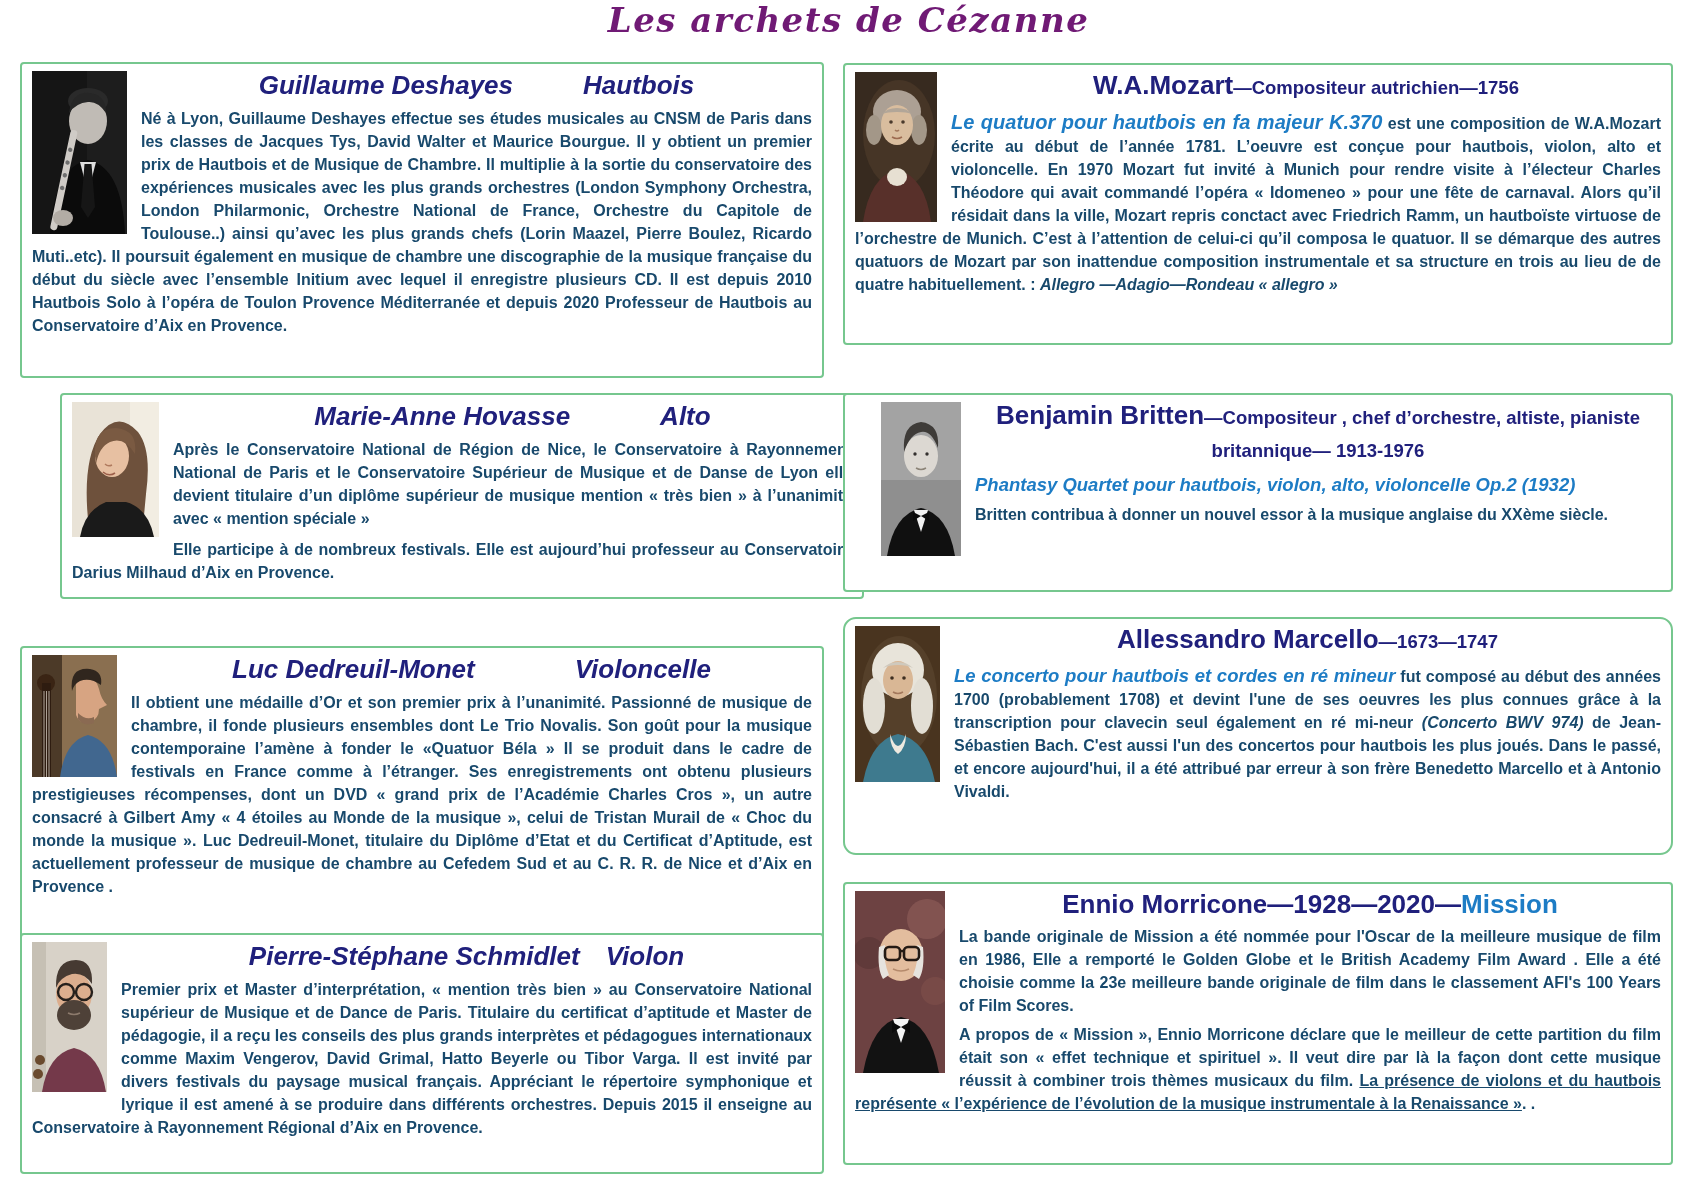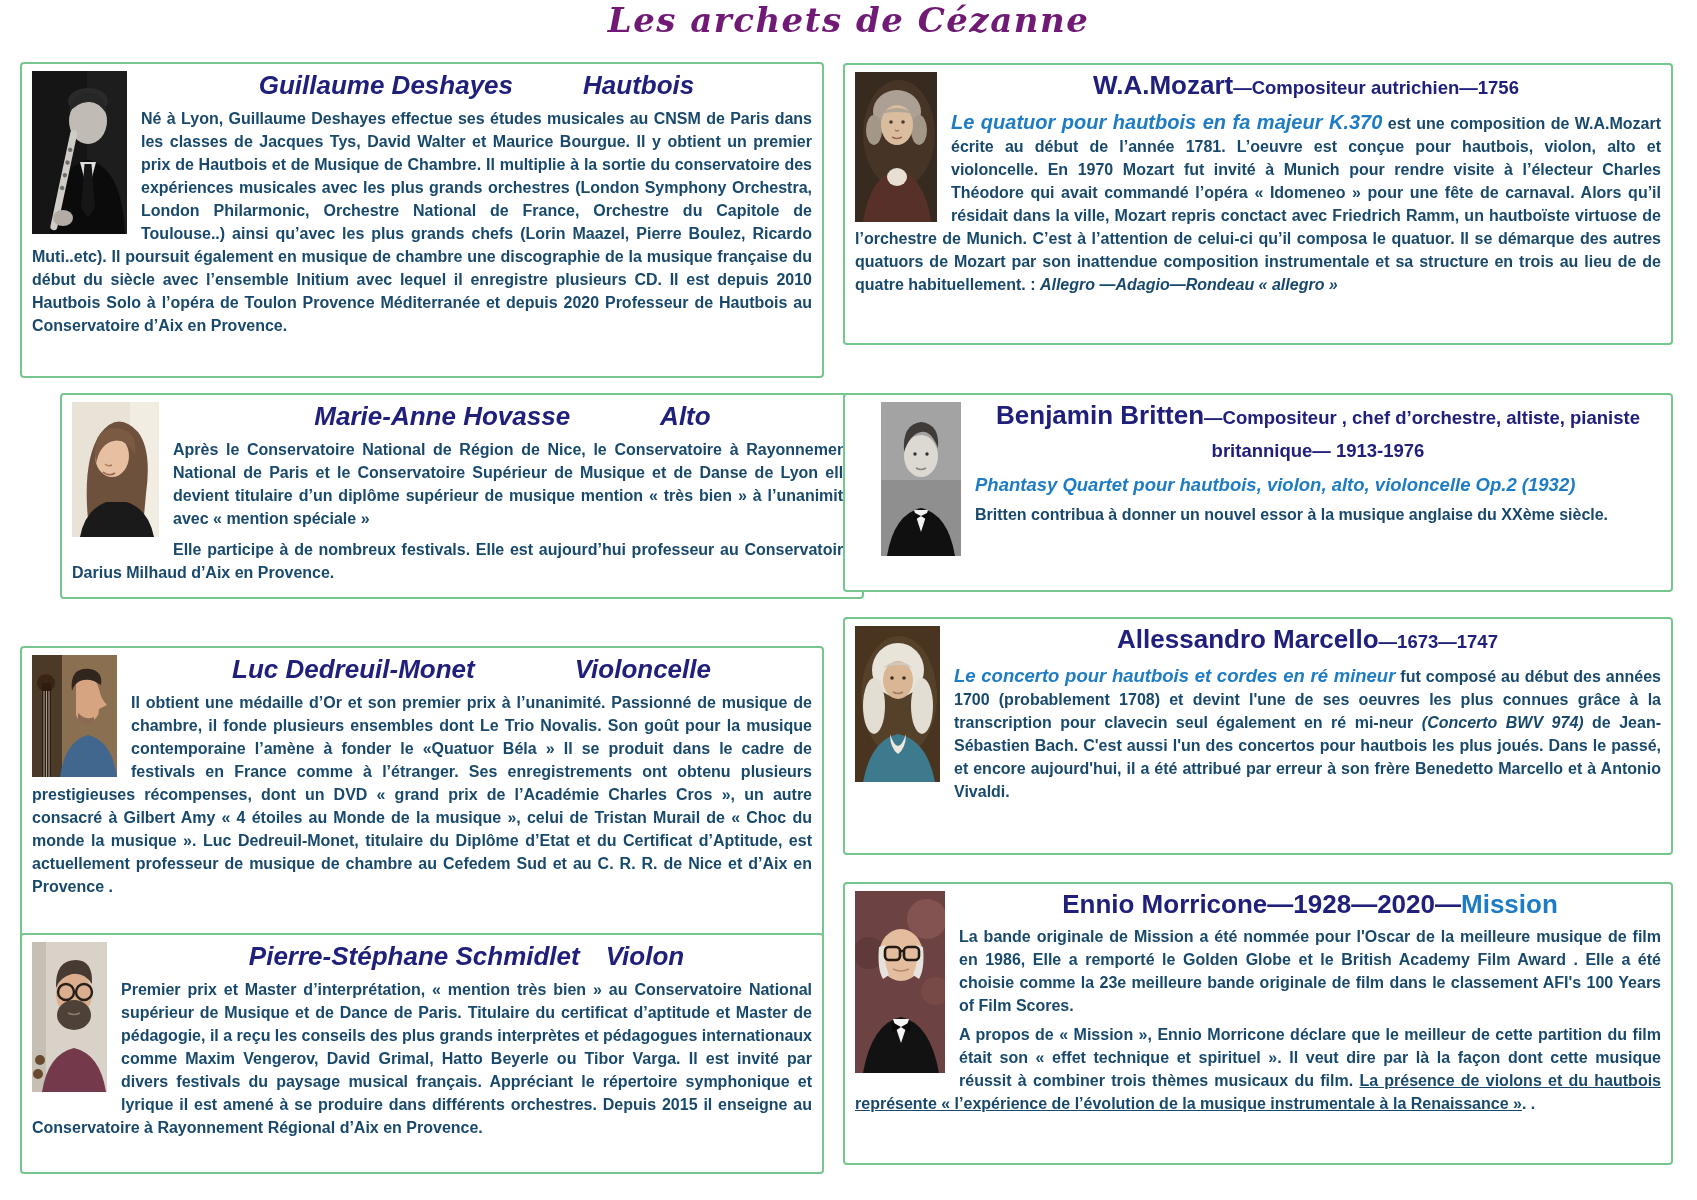--- a/index.html
+++ b/index.html
@@ -18,21 +18,21 @@
     color:#18496c;font-size:16px;line-height:23px;font-weight:bold;text-align:justify;
   }
   
   #box-deshayes {left:20px; top:62px;  width:804px; height:316px;}
   #box-hovasse  {left:20px; top:393px; width:804px; height:206px;margin-left:40px;}
   #box-dedreuil {left:20px; top:622px; width:804px; height:298px;margin-top:24px;}
   #box-schmidlet{left:20px; top:933px; width:804px; height:241px;}
   
   #box-mozart   {left:843px; top:63px;  width:830px; height:282px;}
   #box-britten  {left:843px; top:393px; width:830px; height:199px;padding-left:36px;}
-  #box-marcello {left:843px; top:617px; width:830px; height:238px;}
+  #box-marcello {left:843px; top:617px; width:830px; height:238px;border-radius:13px;}
   #box-morricone{left:843px; top:882px; width:830px; height:283px;}
 
   .photo{float:left;margin:2px 14px 5px 0;padding:0;}
   .photo svg{display:block;}
   .ph-deshayes svg {width:95px;height:163px;}
   .ph-hovasse svg  {width:87px;height:135px;}
   .ph-dedreuil svg {width:85px;height:122px;}
   .ph-schmidlet svg{width:75px;height:150px;}
   .ph-mozart svg   {width:82px;height:150px;}
   .ph-britten svg  {width:80px;height:154px;}

